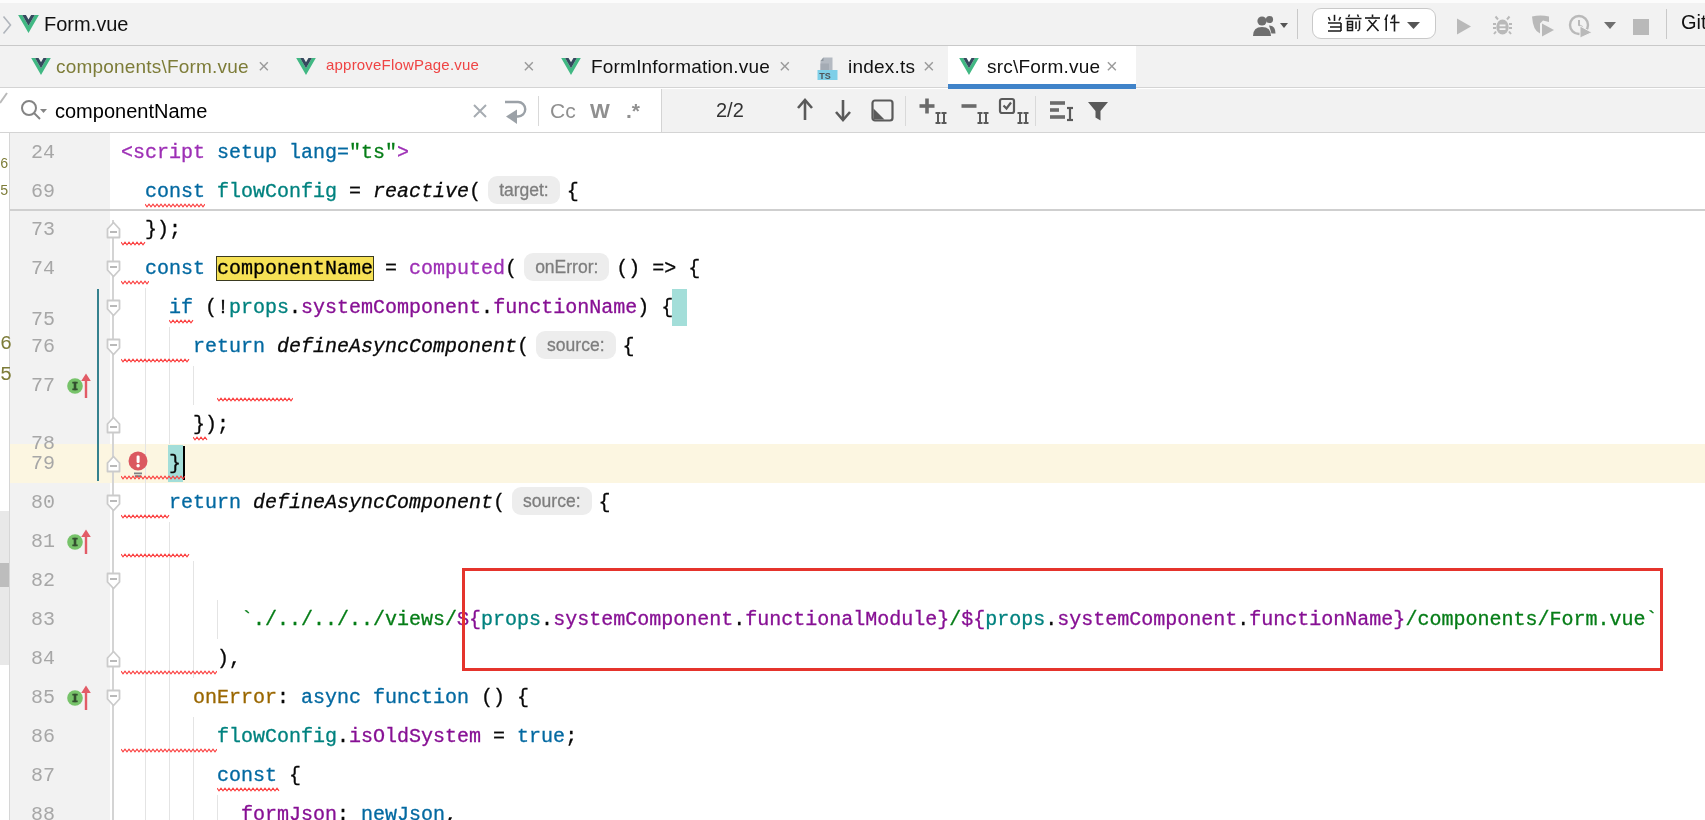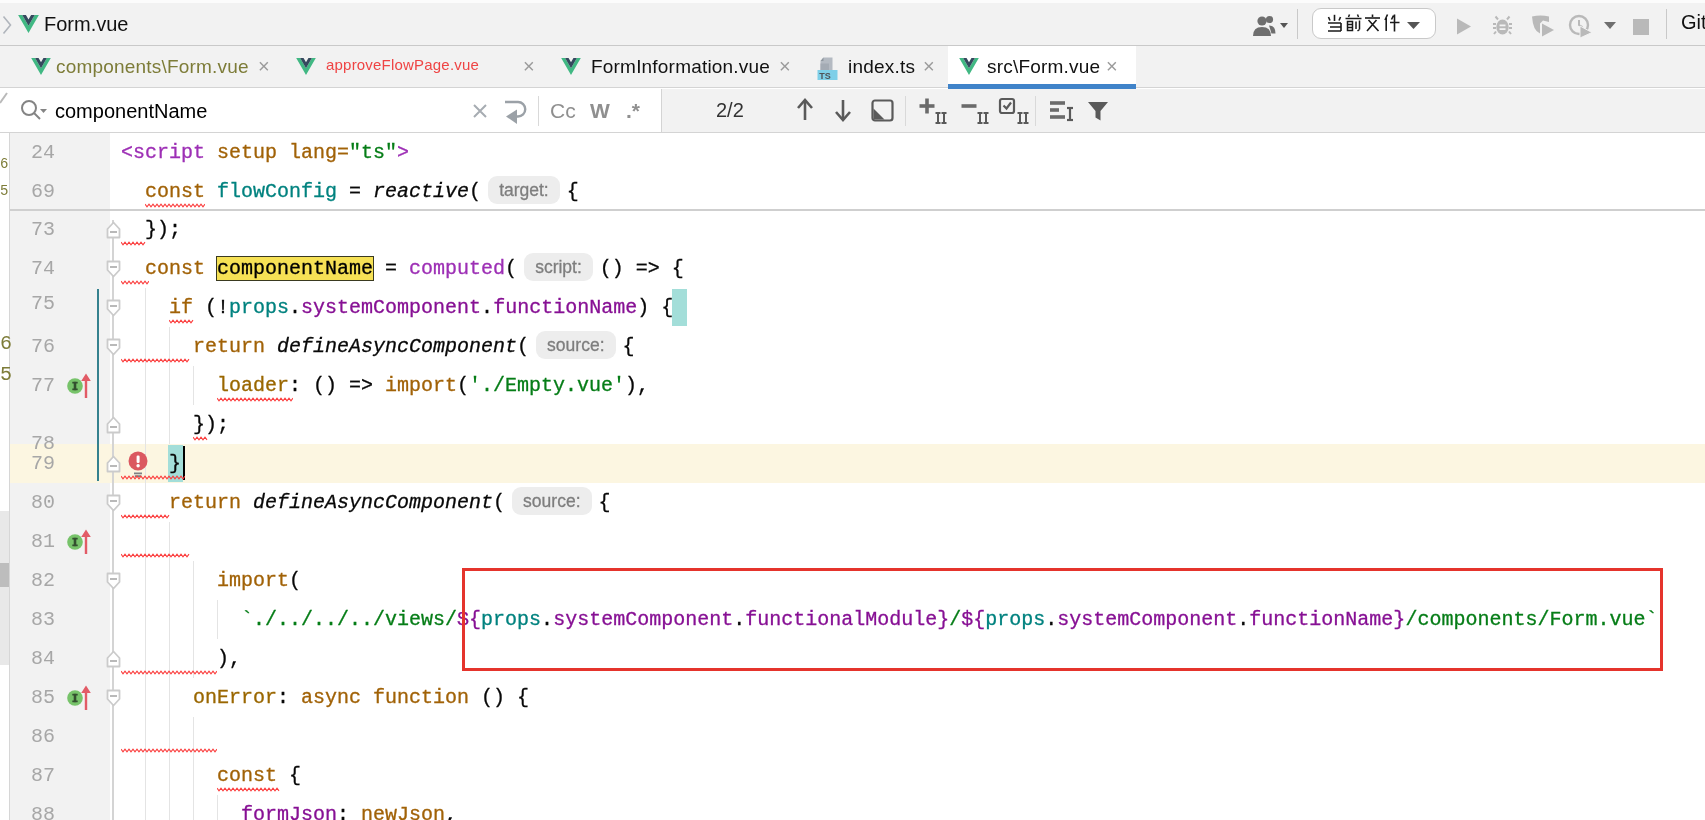--- a/index.html
+++ b/index.html
@@ -14,21 +14,21 @@
 #tabline{position:absolute;left:948px;top:84px;width:188px;height:4.5px;background:#4083c9}
 
 #findbar{position:absolute;left:0;top:89px;width:1705px;height:44px;background:#fff;border-bottom:1px solid #d4d4d4}
 .fico{color:#9a9a9a;font-size:19px}
 #findtext{position:absolute;left:55px;top:100px;font-size:20px;color:#000;font-family:"Liberation Sans",sans-serif}
 
 #editor{position:absolute;left:0;top:133px;width:1705px;height:687px;background:#fff}
 .lnum{position:absolute;width:45px;text-align:right;font-family:"Liberation Mono",monospace;font-size:20px;color:#a7a7a7;line-height:39px}
 .oliv{position:absolute;font-family:"Liberation Mono",monospace;color:#7d7c38}
 .cl{position:absolute;left:121px;font-family:"Liberation Mono",monospace;font-size:20px;line-height:39px;white-space:pre;color:#080808;-webkit-text-stroke:0.3px}
-.kw{color:#a16207}
+.kw{color:#0369a1}
 .tag{color:#9d2fb5}
 .mem{color:#871094}
 .teal{color:#00827f}
 .str{color:#067d17}
 .brn{color:#9a6700}
 .ital{font-style:italic}
 .chip{display:inline-block;background:#ededed;border-radius:9px;color:#7e7e7e;font-family:"Liberation Sans",sans-serif;font-size:17.5px;line-height:28px;height:28px;padding:0 11px;vertical-align:1px;margin:0 7px}
 .hl{background:#f6e155;outline:1.6px solid #3a3a20;color:#000}
 .brace{}
 #caret{position:absolute;width:2px;background:#000}
@@ -256,21 +256,21 @@
 <div class="guide" style="left:193px;top:366px;height:39px"></div>
 <div class="guide" style="left:193px;top:561px;height:117px"></div>
 <div class="guide" style="left:193px;top:717px;height:103px"></div>
 <div class="guide" style="left:217px;top:600px;height:39px"></div>
 <div class="guide" style="left:217px;top:795px;height:25px"></div>
 <div class="abs" style="left:112px;top:220px;width:1.5px;height:600px;background:#d4d4d4"></div>
 <div class="lnum" style="left:10px;top:133px">24</div>
 <div class="lnum" style="left:10px;top:172px">69</div>
 <div class="lnum" style="left:10px;top:210px">73</div>
 <div class="lnum" style="left:10px;top:249px">74</div>
-<div class="lnum" style="left:10px;top:284px">75</div>
+<div class="lnum" style="left:10px;top:300px">75</div>
 <div class="lnum" style="left:10px;top:327px">76</div>
 <div class="lnum" style="left:10px;top:366px">77</div>
 <div class="lnum" style="left:10px;top:424px">78</div>
 <div class="lnum" style="left:10px;top:444px">79</div>
 <div class="lnum" style="left:10px;top:483px">80</div>
 <div class="lnum" style="left:10px;top:522px">81</div>
 <div class="lnum" style="left:10px;top:561px">82</div>
 <div class="lnum" style="left:10px;top:600px">83</div>
 <div class="lnum" style="left:10px;top:639px">84</div>
 <div class="lnum" style="left:10px;top:678px">85</div>
@@ -343,31 +343,30 @@
 <rect x="8.6" y="4.5" width="3" height="7.5" rx="1.2" fill="#fff"></rect>
 <circle cx="10.1" cy="14.8" r="1.7" fill="#fff"></circle>
 <rect x="6" y="21.5" width="8" height="1.8" fill="#7f8084"></rect>
 <rect x="6.8" y="24.2" width="6.4" height="1.8" fill="#7f8084"></rect>
     </svg>
 <div class="abs" style="left:671.5px;top:289px;width:15px;height:37px;background:#a3ded9"></div>
 <div class="abs" style="left:167.5px;top:445px;width:15px;height:37px;background:#a3ded9"></div>
 <div class="cl" style="top:133px"><span class="tag">&lt;script</span> <span class="kw">setup</span> <span class="kw">lang</span><span class="kw">=</span><span class="str">"ts"</span><span class="tag">&gt;</span></div>
 <div class="cl" style="top:172px">  <span class="kw">const</span> <span class="teal">flowConfig</span> = <span class="ital">reactive</span>(<span class="chip">target:</span>{</div>
 <div class="cl" style="top:210px">  });</div>
-<div class="cl" style="top:249px">  <span class="kw">const</span> <span class="hl">componentName</span> = <span class="tag">computed</span>(<span class="chip">script:</span>() =&gt; {</div>
+<div class="cl" style="top:249px">  <span class="kw">const</span> <span class="hl">componentName</span> = <span class="tag">computed</span>(<span class="chip">onError:</span>() =&gt; {</div>
 <div class="cl" style="top:288px">    <span class="kw">if</span> (!<span class="teal">props</span>.<span class="mem">systemComponent</span>.<span class="mem">functionName</span>) <span class="brace">{</span></div>
 <div class="cl" style="top:327px">      <span class="kw">return</span> <span class="ital">defineAsyncComponent</span>(<span class="chip">source:</span>{</div>
-<div class="cl" style="top:366px">        <span class="brn">loader</span>: () =&gt; <span class="kw">import</span>(<span class="str">'./Empty.vue'</span>),</div>
 <div class="cl" style="top:405px">      });</div>
 <div class="cl" style="top:444px">    <span class="brace">}</span></div>
 <div class="cl" style="top:483px">    <span class="kw">return</span> <span class="ital">defineAsyncComponent</span>(<span class="chip">source:</span>{</div>
-<div class="cl" style="top:561px">        <span class="kw">import</span>(</div>
 <div class="cl" style="top:600px">          <span class="str">`./../../../views/</span><span class="mem">${</span><span class="teal">props</span>.<span class="mem">systemComponent</span>.<span class="mem">functionalModule</span><span class="mem">}</span><span class="str">/</span><span class="mem">${</span><span class="teal">props</span>.<span class="mem">systemComponent</span>.<span class="mem">functionName</span><span class="mem">}</span><span class="str">/components/Form.vue`</span></div>
 <div class="cl" style="top:639px">        ),</div>
 <div class="cl" style="top:678px">      <span class="brn">onError</span>: <span class="kw">async</span> <span class="kw">function</span> () {</div>
+<div class="cl" style="top:717px">        <span class="teal">flowConfig</span>.<span class="mem">isOldSystem</span> = <span class="kw">true</span>;</div>
 <div class="cl" style="top:756px">        <span class="kw">const</span> {</div>
 <div class="cl" style="top:795px">          <span class="mem">formJson</span>: <span class="kw">newJson</span>,</div>
 <div id="caret" style="left:182.5px;top:446px;height:34px"></div>
 <svg class="abs" style="left:145px;top:203px" width="60" height="6" viewBox="0 0 60 6">
 <polyline points="0,1.2 2,3.8 4,1.2 6,3.8 8,1.2 10,3.8 12,1.2 14,3.8 16,1.2 18,3.8 20,1.2 22,3.8 24,1.2 26,3.8 28,1.2 30,3.8 32,1.2 34,3.8 36,1.2 38,3.8 40,1.2 42,3.8 44,1.2 46,3.8 48,1.2 50,3.8 52,1.2 54,3.8 56,1.2 58,3.8 60,1.2" fill="none" stroke="#fb3b3b" stroke-width="1.1"></polyline>
     </svg>
 <svg class="abs" style="left:121px;top:241px" width="25" height="6" viewBox="0 0 25 6">
 <polyline points="0,1.2 2,3.8 4,1.2 6,3.8 8,1.2 10,3.8 12,1.2 14,3.8 16,1.2 18,3.8 20,1.2 22,3.8 24,1.2" fill="none" stroke="#fb3b3b" stroke-width="1.1"></polyline>
     </svg>
 <svg class="abs" style="left:121px;top:280px" width="28" height="6" viewBox="0 0 28 6">

